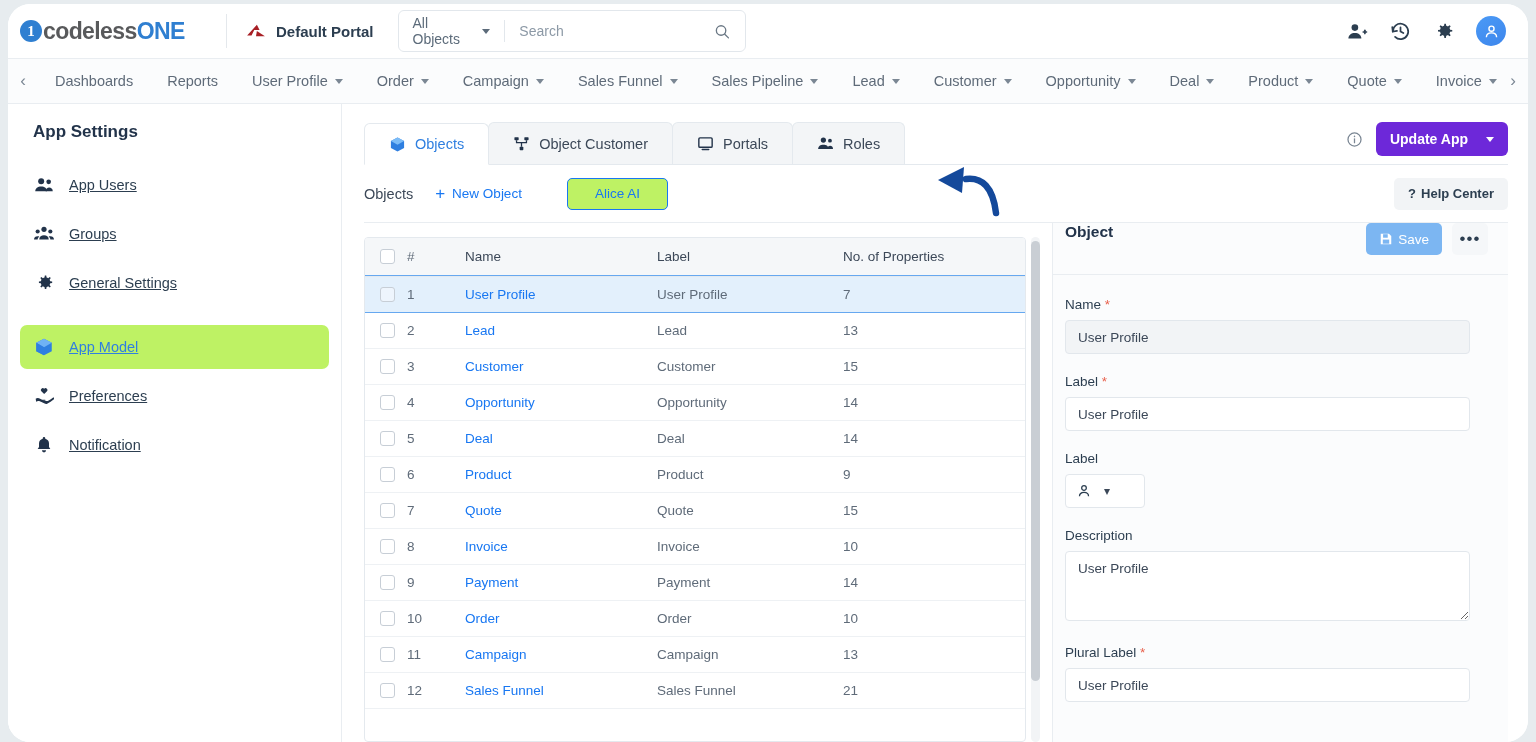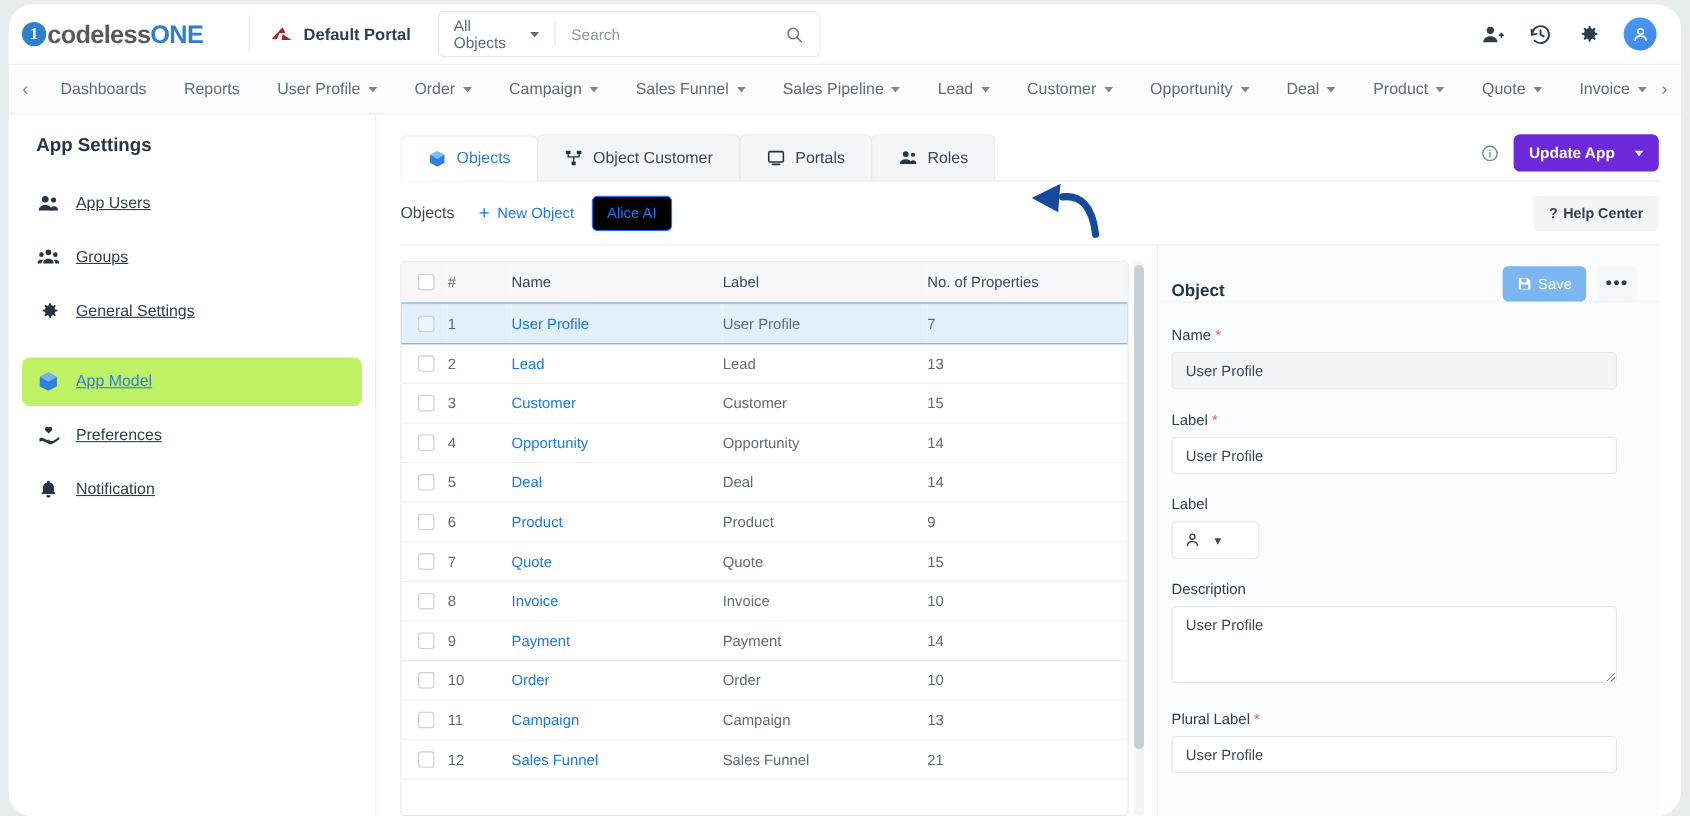--- a/index.html
+++ b/index.html
@@ -130,23 +130,23 @@
     cursor: pointer; font-family: "Liberation Sans", sans-serif;
   }
   .btn-update .caret { border-top-color: #fff; }
 
   
   .toolbar { display: flex; align-items: center; height: 58px; border-bottom: 1px solid #e9edf1; position: relative; }
   .tb-title { font-size: 14.5px; color: #3c4858; padding-right: 22px; }
   .tb-new { display: flex; align-items: center; gap: 7px; font-size: 13.5px; color: #1877f2; cursor: pointer; padding-right: 16px; }
   .tb-plus { font-size: 17px; line-height: 1; }
   .btn-alice {
-    border: 1px solid #1877f2; color: #1877f2; background: #000000;
-    border-radius: 5px; height: 32px; padding: 0 13px; font-size: 13.5px;
-    cursor: pointer; font-family: "Liberation Sans", sans-serif;
+    border: 1px solid #1877f2; color: #1877f2; background: #bef264;
+    border-radius: 5px; height: 32px; padding: 0 27px; font-size: 13.5px;
+    cursor: pointer; font-family: "Liberation Sans", sans-serif; margin-left: 29px;
   }
   .btn-help {
     margin-left: auto; background: #f2f4f6; border: none; border-radius: 5px;
     height: 32px; padding: 0 14px; font-size: 13px; color: #2c3e50; font-weight: bold;
     cursor: pointer; display: flex; align-items: center; gap: 5px;
     font-family: "Liberation Sans", sans-serif;
   }
   .arrow-anno { position: absolute; left: 572px; top: -2px; pointer-events: none; }
 
   
@@ -173,21 +173,21 @@
   tr.sel .chk { background: #eef5fd; }
   .scrollbar {
     width: 9px; margin: 0 6px 0 5px; background: #f2f4f6;
     border-radius: 5px; position: relative;
   }
   .scrollthumb { position: absolute; left: 0; top: 4px; width: 9px; height: 440px; background: #c9ced4; border-radius: 5px; }
 
   
   .detail { flex: 1; border-left: 1px solid #e9edf1; margin-left: 6px; display: flex; flex-direction: column; min-width: 0; }
   .detail-head {
-    display: flex; align-items: flex-end; height: 52px;
+    display: flex; align-items: flex-start; height: 52px;
     padding: 0 20px 0 12px; border-bottom: 1px solid #e9edf1; background: #fbfcfd;
   }
   .detail-title { font-size: 15.5px; font-weight: bold; color: #22334a; }
   .detail-head-btns { margin-left: auto; display: flex; align-items: center; gap: 10px; }
   .btn-save {
     display: flex; align-items: center; gap: 5px;
     background: #7cb6f2; color: #fff; border: none; border-radius: 5px;
     height: 32px; padding: 0 13px; font-size: 13.5px; cursor: pointer;
     font-family: "Liberation Sans", sans-serif;
   }

